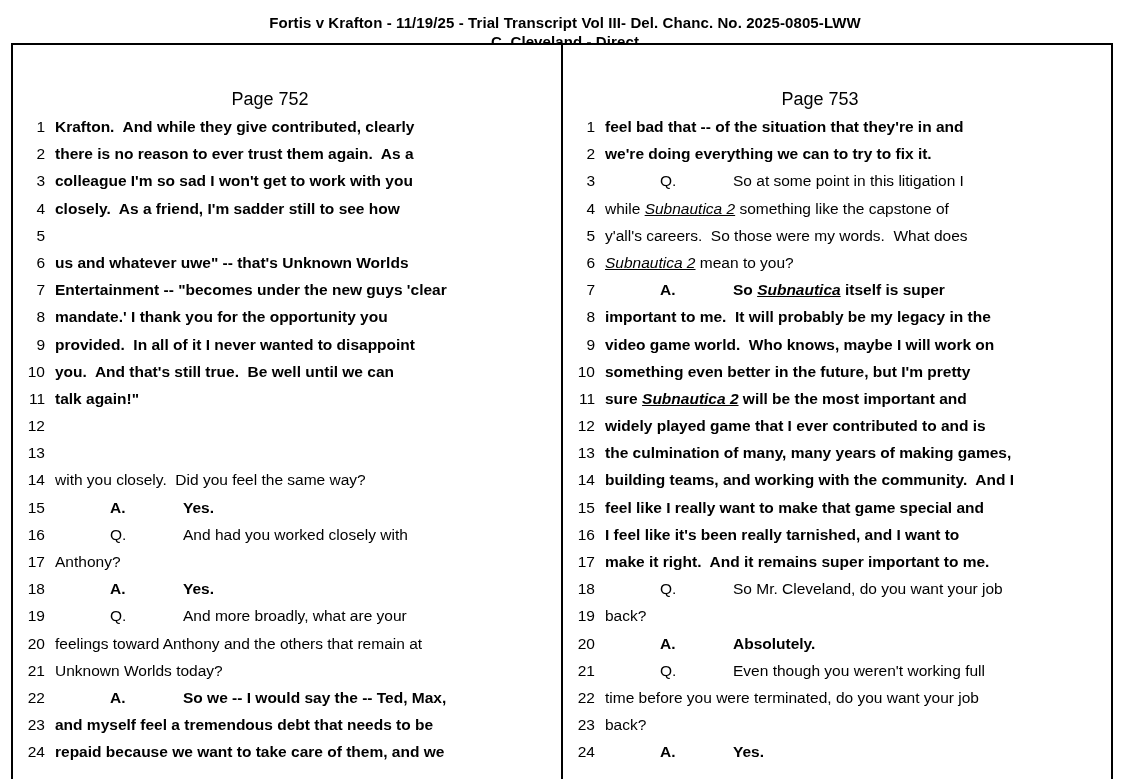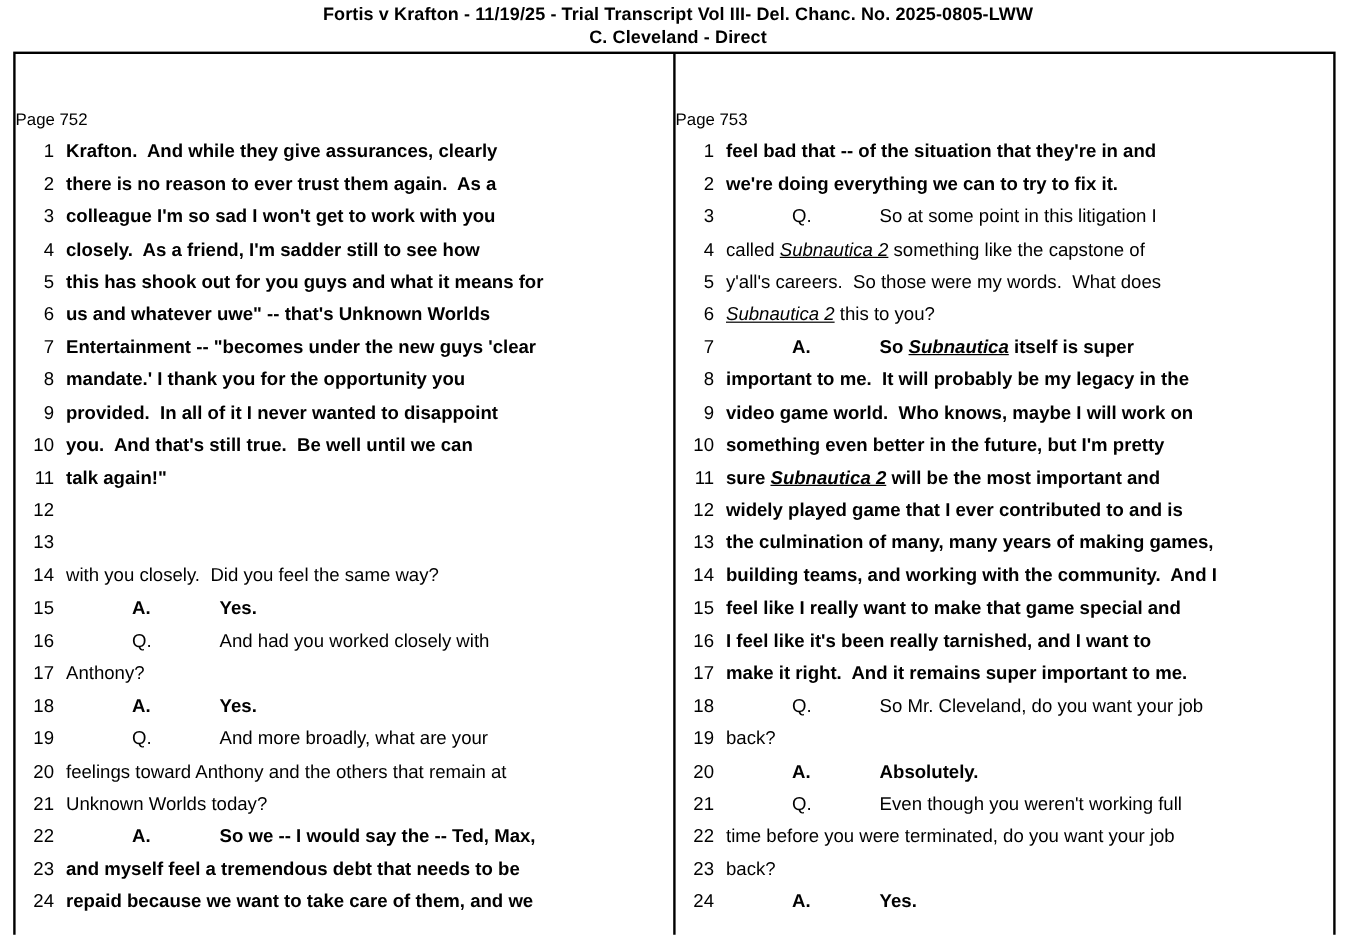--- a/index.html
+++ b/index.html
@@ -11,43 +11,43 @@
     overflow: hidden;
     font-family: "Liberation Sans", sans-serif;
     color: #000;
   }
   .sheet { position: relative; width: 1130px; height: 779px; background: #fff; }
   .doc-header {
     text-align: center;
     font-weight: bold;
     font-size: 15px;
     line-height: 19px;
-    padding-top: 3px;
+    padding-top: 13px;
     letter-spacing: 0.1px;
   }
   .pages {
     position: absolute;
     left: 11px;
     top: 43px;
     width: 1098px;
     height: 745px;
     border: 2px solid #000;
     display: flex;
     background: #fff;
   }
   .page {
     flex: 1 1 50%;
     padding-top: 41px;
     overflow: hidden;
   }
   .page.left { border-right: 2px solid #000; }
   .page-label {
-    text-align: left;
+    text-align: center;
     padding-right: 34px;
-    font-size: 14px;
+    font-size: 18px;
     height: 27px;
     line-height: 27px;
   }
   .line {
     height: 27.2px;
     line-height: 27.2px;
     display: flex;
     font-size: 15.5px;
     white-space: pre;
   }
@@ -74,25 +74,25 @@
 <div class="sheet">
   <div class="doc-header">
     <div>Fortis v Krafton - 11/19/25 - Trial Transcript Vol III- Del. Chanc. No. 2025-0805-LWW</div>
     <div>C. Cleveland - Direct</div>
   </div>
 
   <div class="pages">
     <div class="page left">
       <div class="page-label">Page 752</div>
       <div class="lines">
-          <div class="line"><span class="ln">1</span><span class="lt"><span class="b">Krafton.  And while they give assurances, clearly</span></span></div>
+          <div class="line"><span class="ln">1</span><span class="lt"><span class="b">Krafton.  And while they give contributed, clearly</span></span></div>
           <div class="line"><span class="ln">2</span><span class="lt"><span class="b">there is no reason to ever trust them again.  As a</span></span></div>
           <div class="line"><span class="ln">3</span><span class="lt"><span class="b">colleague I'm so sad I won't get to work with you</span></span></div>
           <div class="line"><span class="ln">4</span><span class="lt"><span class="b">closely.  As a friend, I'm sadder still to see how</span></span></div>
-          <div class="line"><span class="ln">5</span><span class="lt"><span class="b">this has shook out for you guys and what it means for</span></span></div>
+          <div class="line"><span class="ln">5</span></div>
           <div class="line"><span class="ln">6</span><span class="lt"><span class="b">us and whatever uwe" -- that's Unknown Worlds</span></span></div>
           <div class="line"><span class="ln">7</span><span class="lt"><span class="b">Entertainment -- "becomes under the new guys 'clear</span></span></div>
           <div class="line"><span class="ln">8</span><span class="lt"><span class="b">mandate.' I thank you for the opportunity you</span></span></div>
           <div class="line"><span class="ln">9</span><span class="lt"><span class="b">provided.  In all of it I never wanted to disappoint</span></span></div>
           <div class="line"><span class="ln">10</span><span class="lt"><span class="b">you.  And that's still true.  Be well until we can</span></span></div>
           <div class="line"><span class="ln">11</span><span class="lt"><span class="b">talk again!"</span></span></div>
           <div class="line"><span class="ln">12</span></div>
           <div class="line"><span class="ln">13</span></div>
           <div class="line"><span class="ln">14</span><span class="lt"><span class="">with you closely.  Did you feel the same way?</span></span></div>
           <div class="line"><span class="ln">15</span><span class="lt"><span class="sp b">A.</span><span class="b">Yes.</span></span></div>
@@ -106,23 +106,23 @@
           <div class="line"><span class="ln">23</span><span class="lt"><span class="b">and myself feel a tremendous debt that needs to be</span></span></div>
           <div class="line"><span class="ln">24</span><span class="lt"><span class="b">repaid because we want to take care of them, and we</span></span></div>
         </div>
     </div>
     <div class="page right">
       <div class="page-label">Page 753</div>
       <div class="lines">
           <div class="line"><span class="ln">1</span><span class="lt"><span class="b">feel bad that -- of the situation that they're in and</span></span></div>
           <div class="line"><span class="ln">2</span><span class="lt"><span class="b">we're doing everything we can to try to fix it.</span></span></div>
           <div class="line"><span class="ln">3</span><span class="lt"><span class="sp">Q.</span><span class="">So at some point in this litigation I</span></span></div>
-          <div class="line"><span class="ln">4</span><span class="lt"><span class="">called </span><span class="i">Subnautica 2</span><span class=""> something like the capstone of</span></span></div>
+          <div class="line"><span class="ln">4</span><span class="lt"><span class="">while </span><span class="i">Subnautica 2</span><span class=""> something like the capstone of</span></span></div>
           <div class="line"><span class="ln">5</span><span class="lt"><span class="">y'all's careers.  So those were my words.  What does</span></span></div>
-          <div class="line"><span class="ln">6</span><span class="lt"><span class="i">Subnautica 2</span><span class=""> this to you?</span></span></div>
+          <div class="line"><span class="ln">6</span><span class="lt"><span class="i">Subnautica 2</span><span class=""> mean to you?</span></span></div>
           <div class="line"><span class="ln">7</span><span class="lt"><span class="sp b">A.</span><span class="b">So </span><span class="b i">Subnautica</span><span class="b"> itself is super</span></span></div>
           <div class="line"><span class="ln">8</span><span class="lt"><span class="b">important to me.  It will probably be my legacy in the</span></span></div>
           <div class="line"><span class="ln">9</span><span class="lt"><span class="b">video game world.  Who knows, maybe I will work on</span></span></div>
           <div class="line"><span class="ln">10</span><span class="lt"><span class="b">something even better in the future, but I'm pretty</span></span></div>
           <div class="line"><span class="ln">11</span><span class="lt"><span class="b">sure </span><span class="b i">Subnautica 2</span><span class="b"> will be the most important and</span></span></div>
           <div class="line"><span class="ln">12</span><span class="lt"><span class="b">widely played game that I ever contributed to and is</span></span></div>
           <div class="line"><span class="ln">13</span><span class="lt"><span class="b">the culmination of many, many years of making games,</span></span></div>
           <div class="line"><span class="ln">14</span><span class="lt"><span class="b">building teams, and working with the community.  And I</span></span></div>
           <div class="line"><span class="ln">15</span><span class="lt"><span class="b">feel like I really want to make that game special and</span></span></div>
           <div class="line"><span class="ln">16</span><span class="lt"><span class="b">I feel like it's been really tarnished, and I want to</span></span></div>

